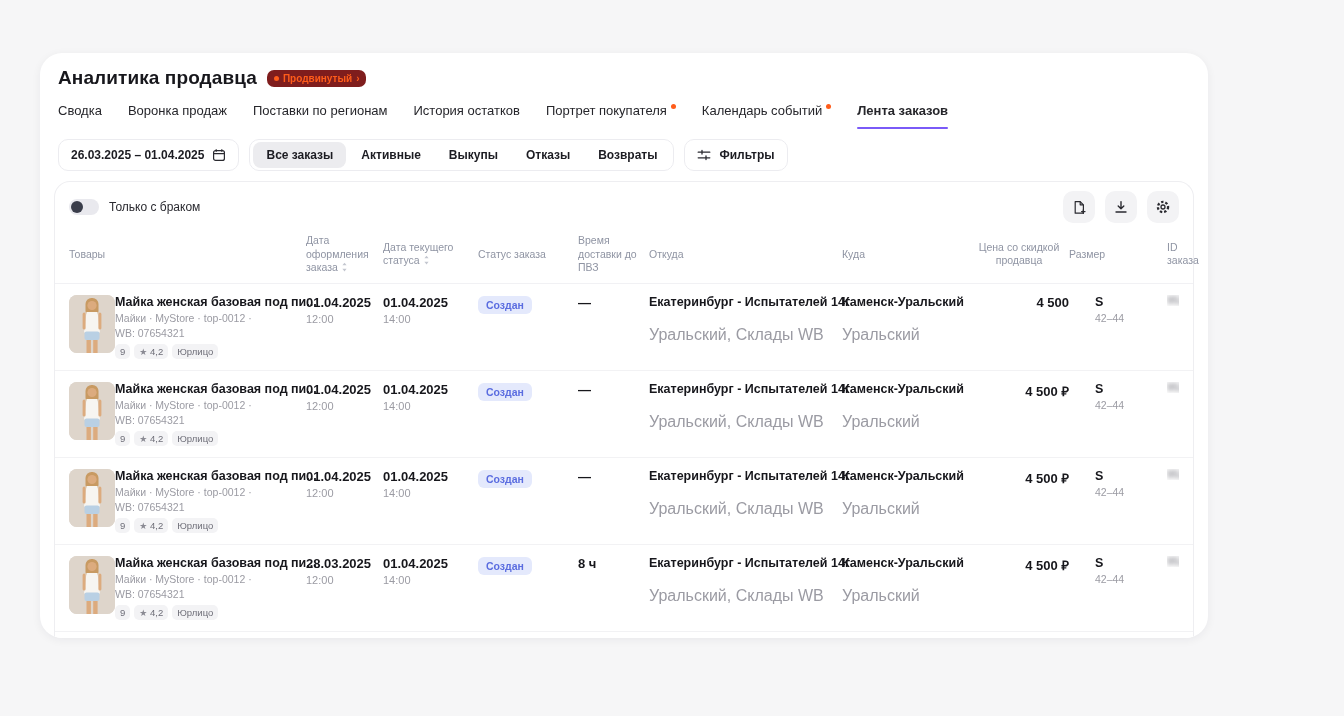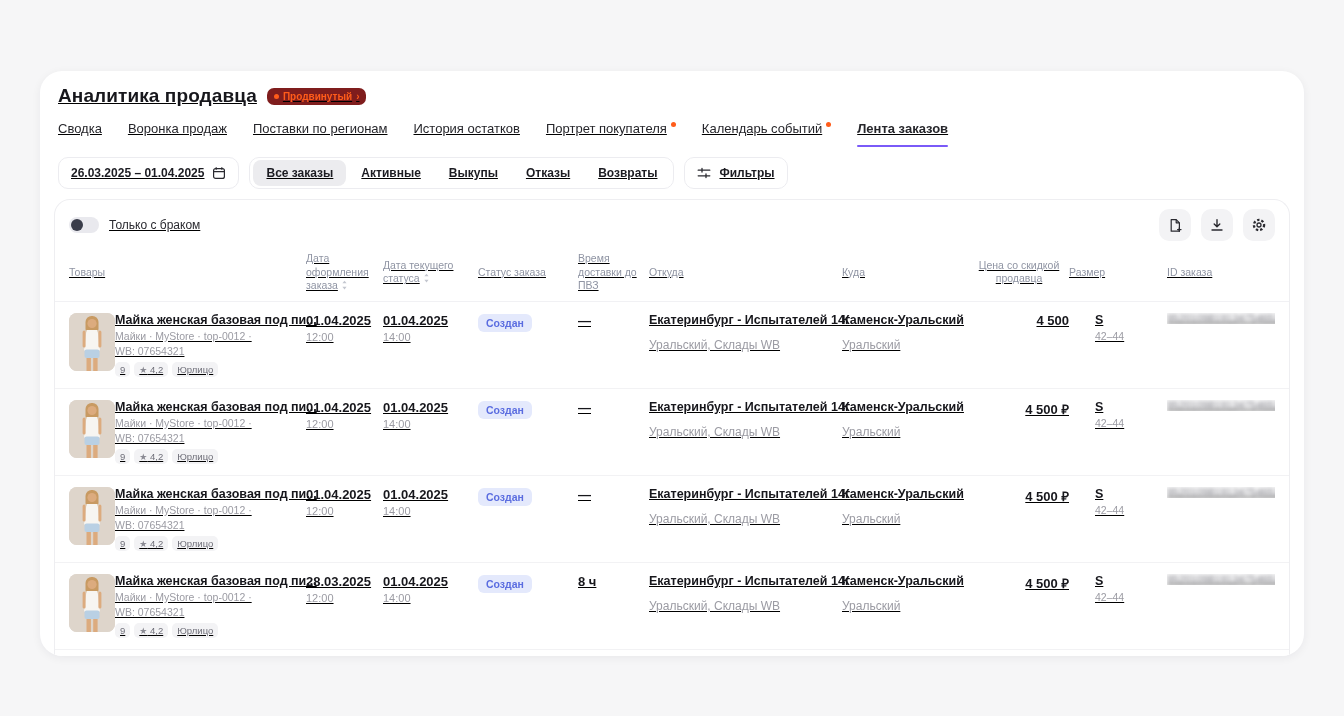--- a/index.html
+++ b/index.html
@@ -3,25 +3,24 @@
 <meta charset="utf-8">
 <style>
   html,body{margin:0;padding:0;}
   body{
     width:1344px;height:716px;position:relative;overflow:hidden;
     background:#f6f6f7;
     font-family:"Liberation Sans",sans-serif;
     -webkit-font-smoothing:antialiased;
   }
   .card{
-    position:absolute;left:40px;top:71px;width:1264px;height:585px;
+    position:absolute;left:40px;top:53px;width:1168px;height:585px;
     background:#ffffff;border-radius:22px;
     box-shadow:0 2px 10px rgba(25,25,45,.06);
     overflow:hidden;
-    text-decoration:underline;
   }
   .card-inner{padding:10px 14px 0 14px;}
 
   
   .hdr{display:flex;align-items:center;height:30px;padding:0 4px;}
   .page-title{font-size:19px;font-weight:bold;color:#17171c;letter-spacing:.1px;}
   .plan-badge{
     margin-left:10px;display:flex;align-items:center;gap:4px;
     background:#7f1d1d;border-radius:7px;padding:3px 7px;
     color:#ff5c1a;font-size:10px;font-weight:600;filter:blur(.4px);
@@ -78,21 +77,21 @@
   .badge{background:#f3f3f5;border-radius:5px;padding:2px 5px;font-size:9.5px;
     color:#6e6e78;font-weight:500;white-space:nowrap;}
   .badge .star{color:#8a8a93;font-size:9px;}
 
   .d-main{font-size:13px;font-weight:bold;color:#17171c;white-space:nowrap;}
   .d-sub{font-size:11px;color:#9b9ba3;margin-top:3px;}
   .pill{display:inline-block;padding:3px 8px;border-radius:6px;font-size:10.5px;font-weight:600;white-space:nowrap;}
   .pill--created{background:#e4e9fc;color:#5b6de0;}
   .delivery{font-size:13px;font-weight:bold;color:#17171c;}
   .loc-main{font-size:12.5px;font-weight:bold;color:#17171c;white-space:nowrap;}
-  .loc-sub{font-size:12px;color:#9b9ba3;margin-top:11px;white-space:nowrap;}
+  .loc-sub{font-size:16px;color:#9b9ba3;margin-top:17px;white-space:nowrap;}
   .price{font-size:13px;font-weight:bold;color:#17171c;text-align:right;white-space:nowrap;}
   .size-main{font-size:12.5px;font-weight:bold;color:#17171c;}
   .size-sub{font-size:10.5px;color:#9b9ba3;margin-top:3px;}
   .id-cell{overflow:hidden;}
   .id-blur{filter:blur(2.2px);color:#60606a;font-size:10px;letter-spacing:.4px;white-space:nowrap;}
   svg{display:block;}
 </style>
 </head>
 <body>
 

